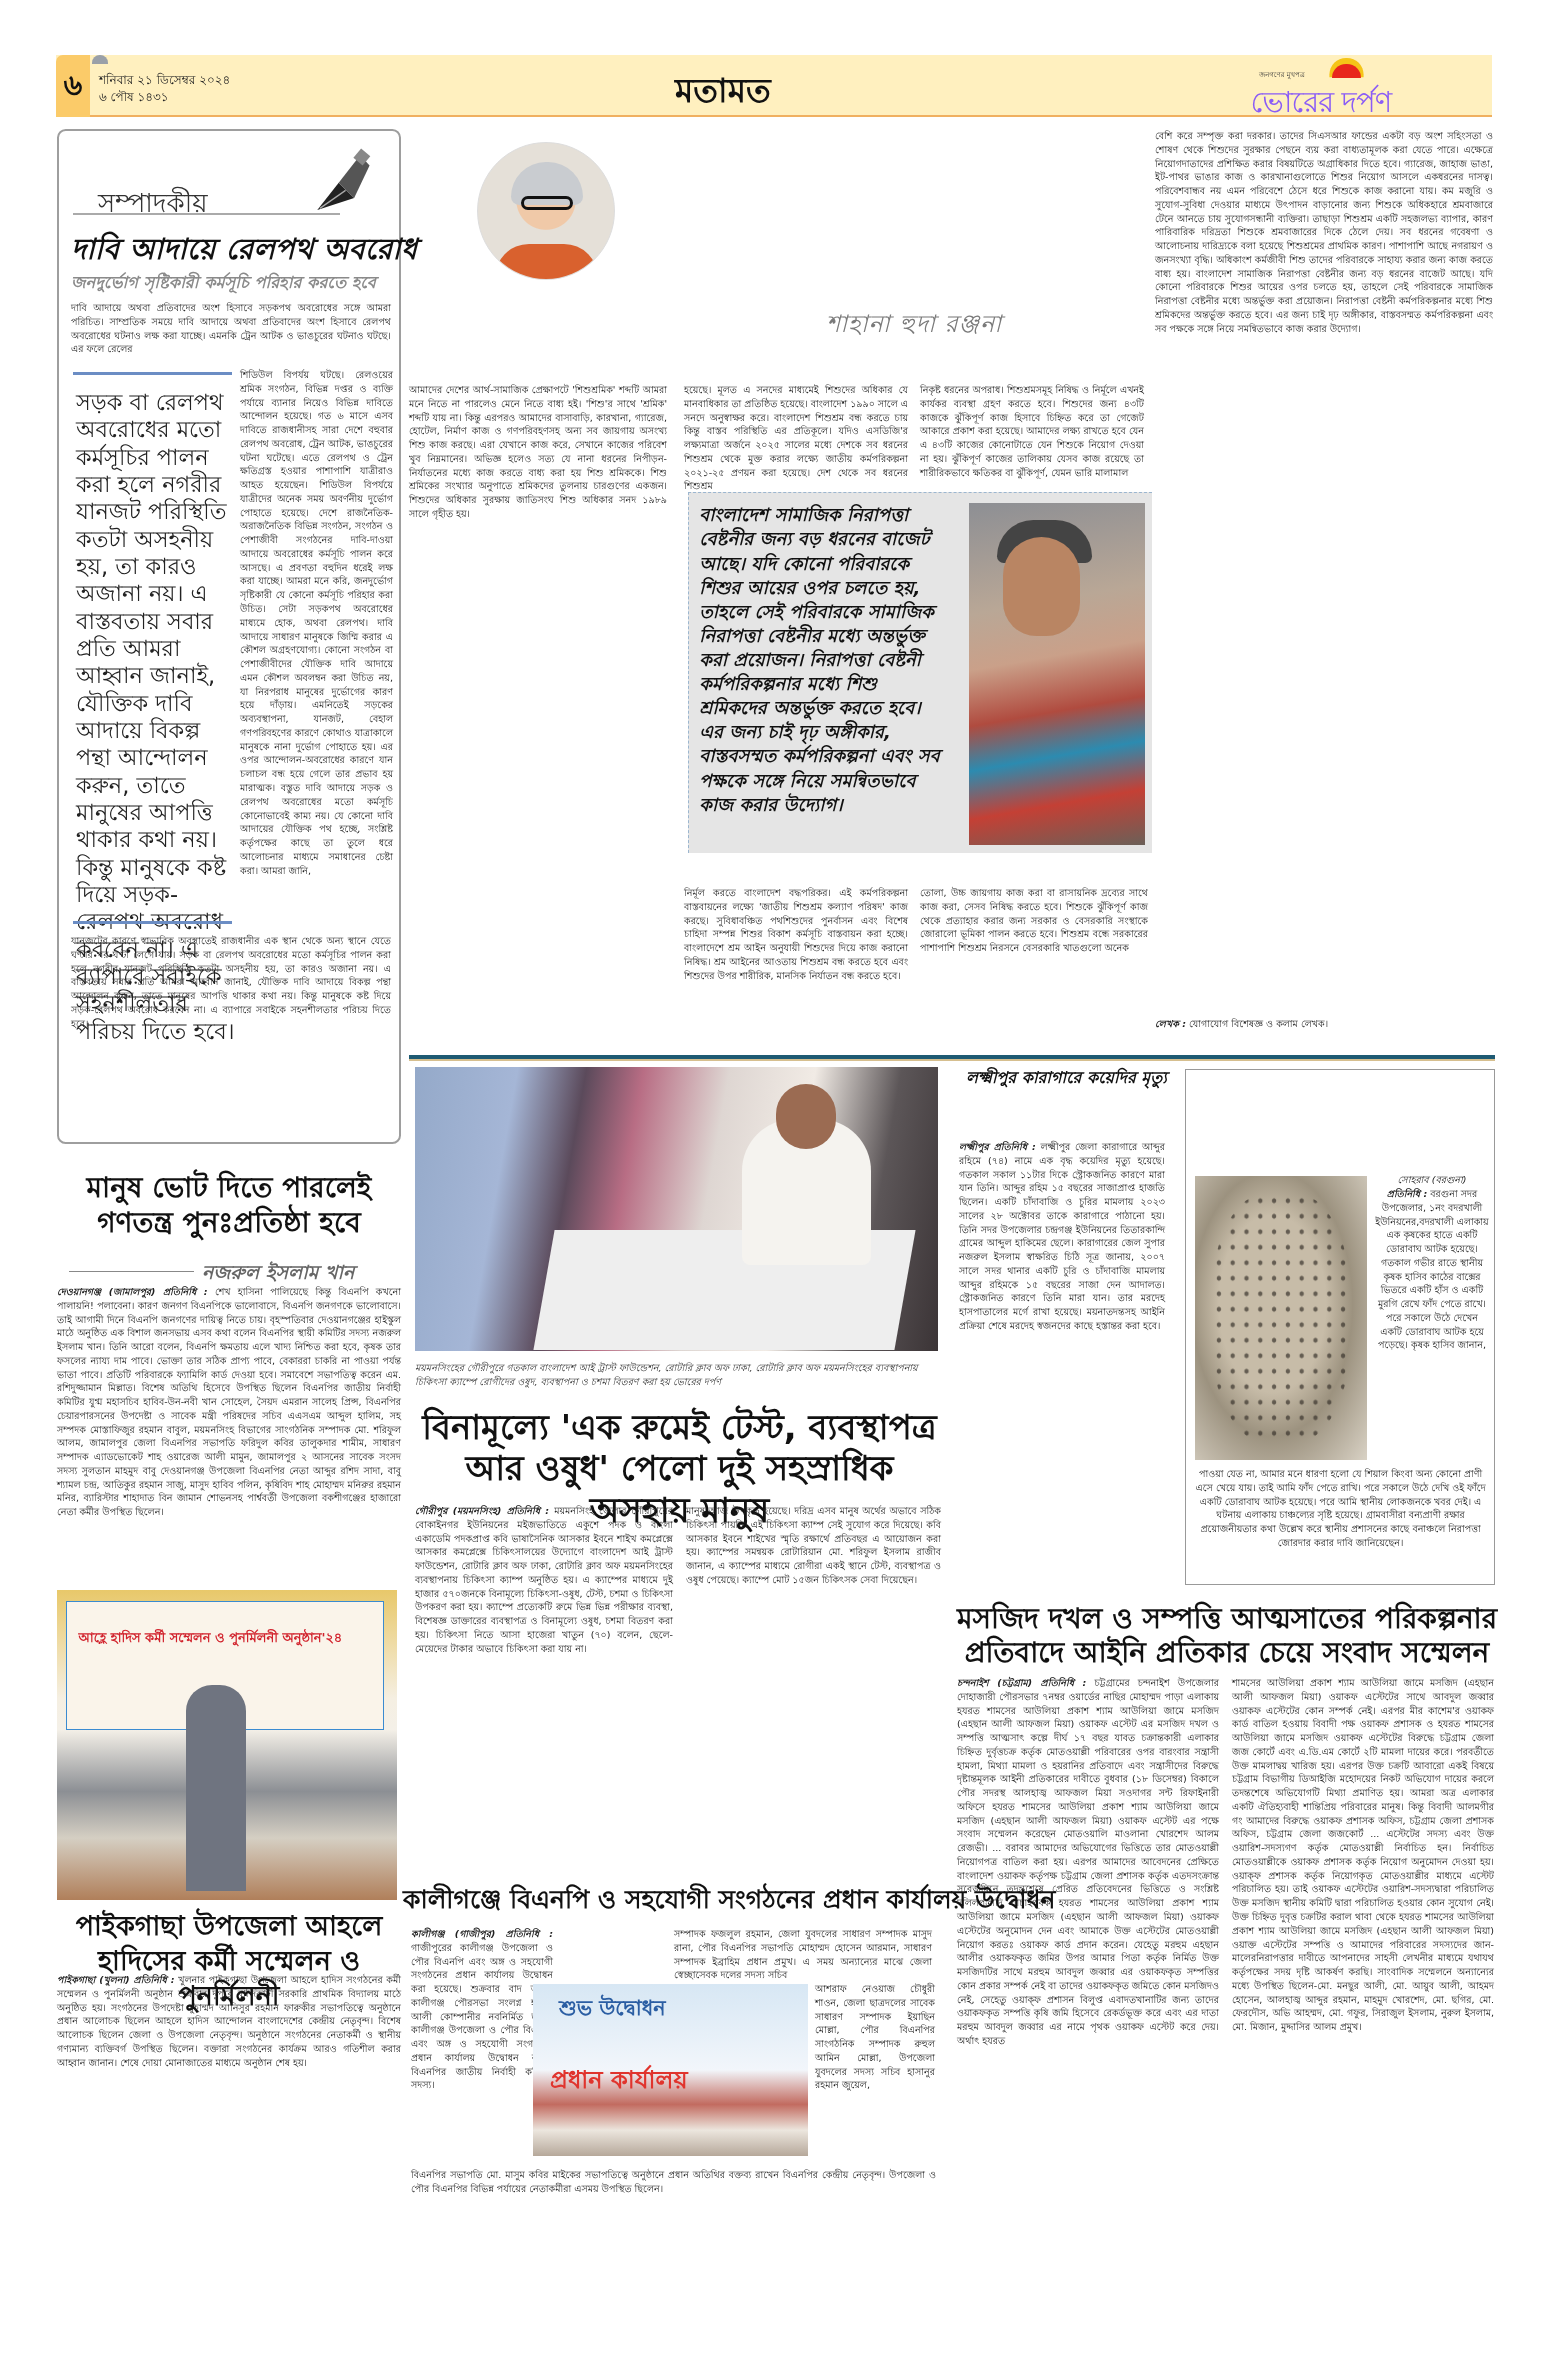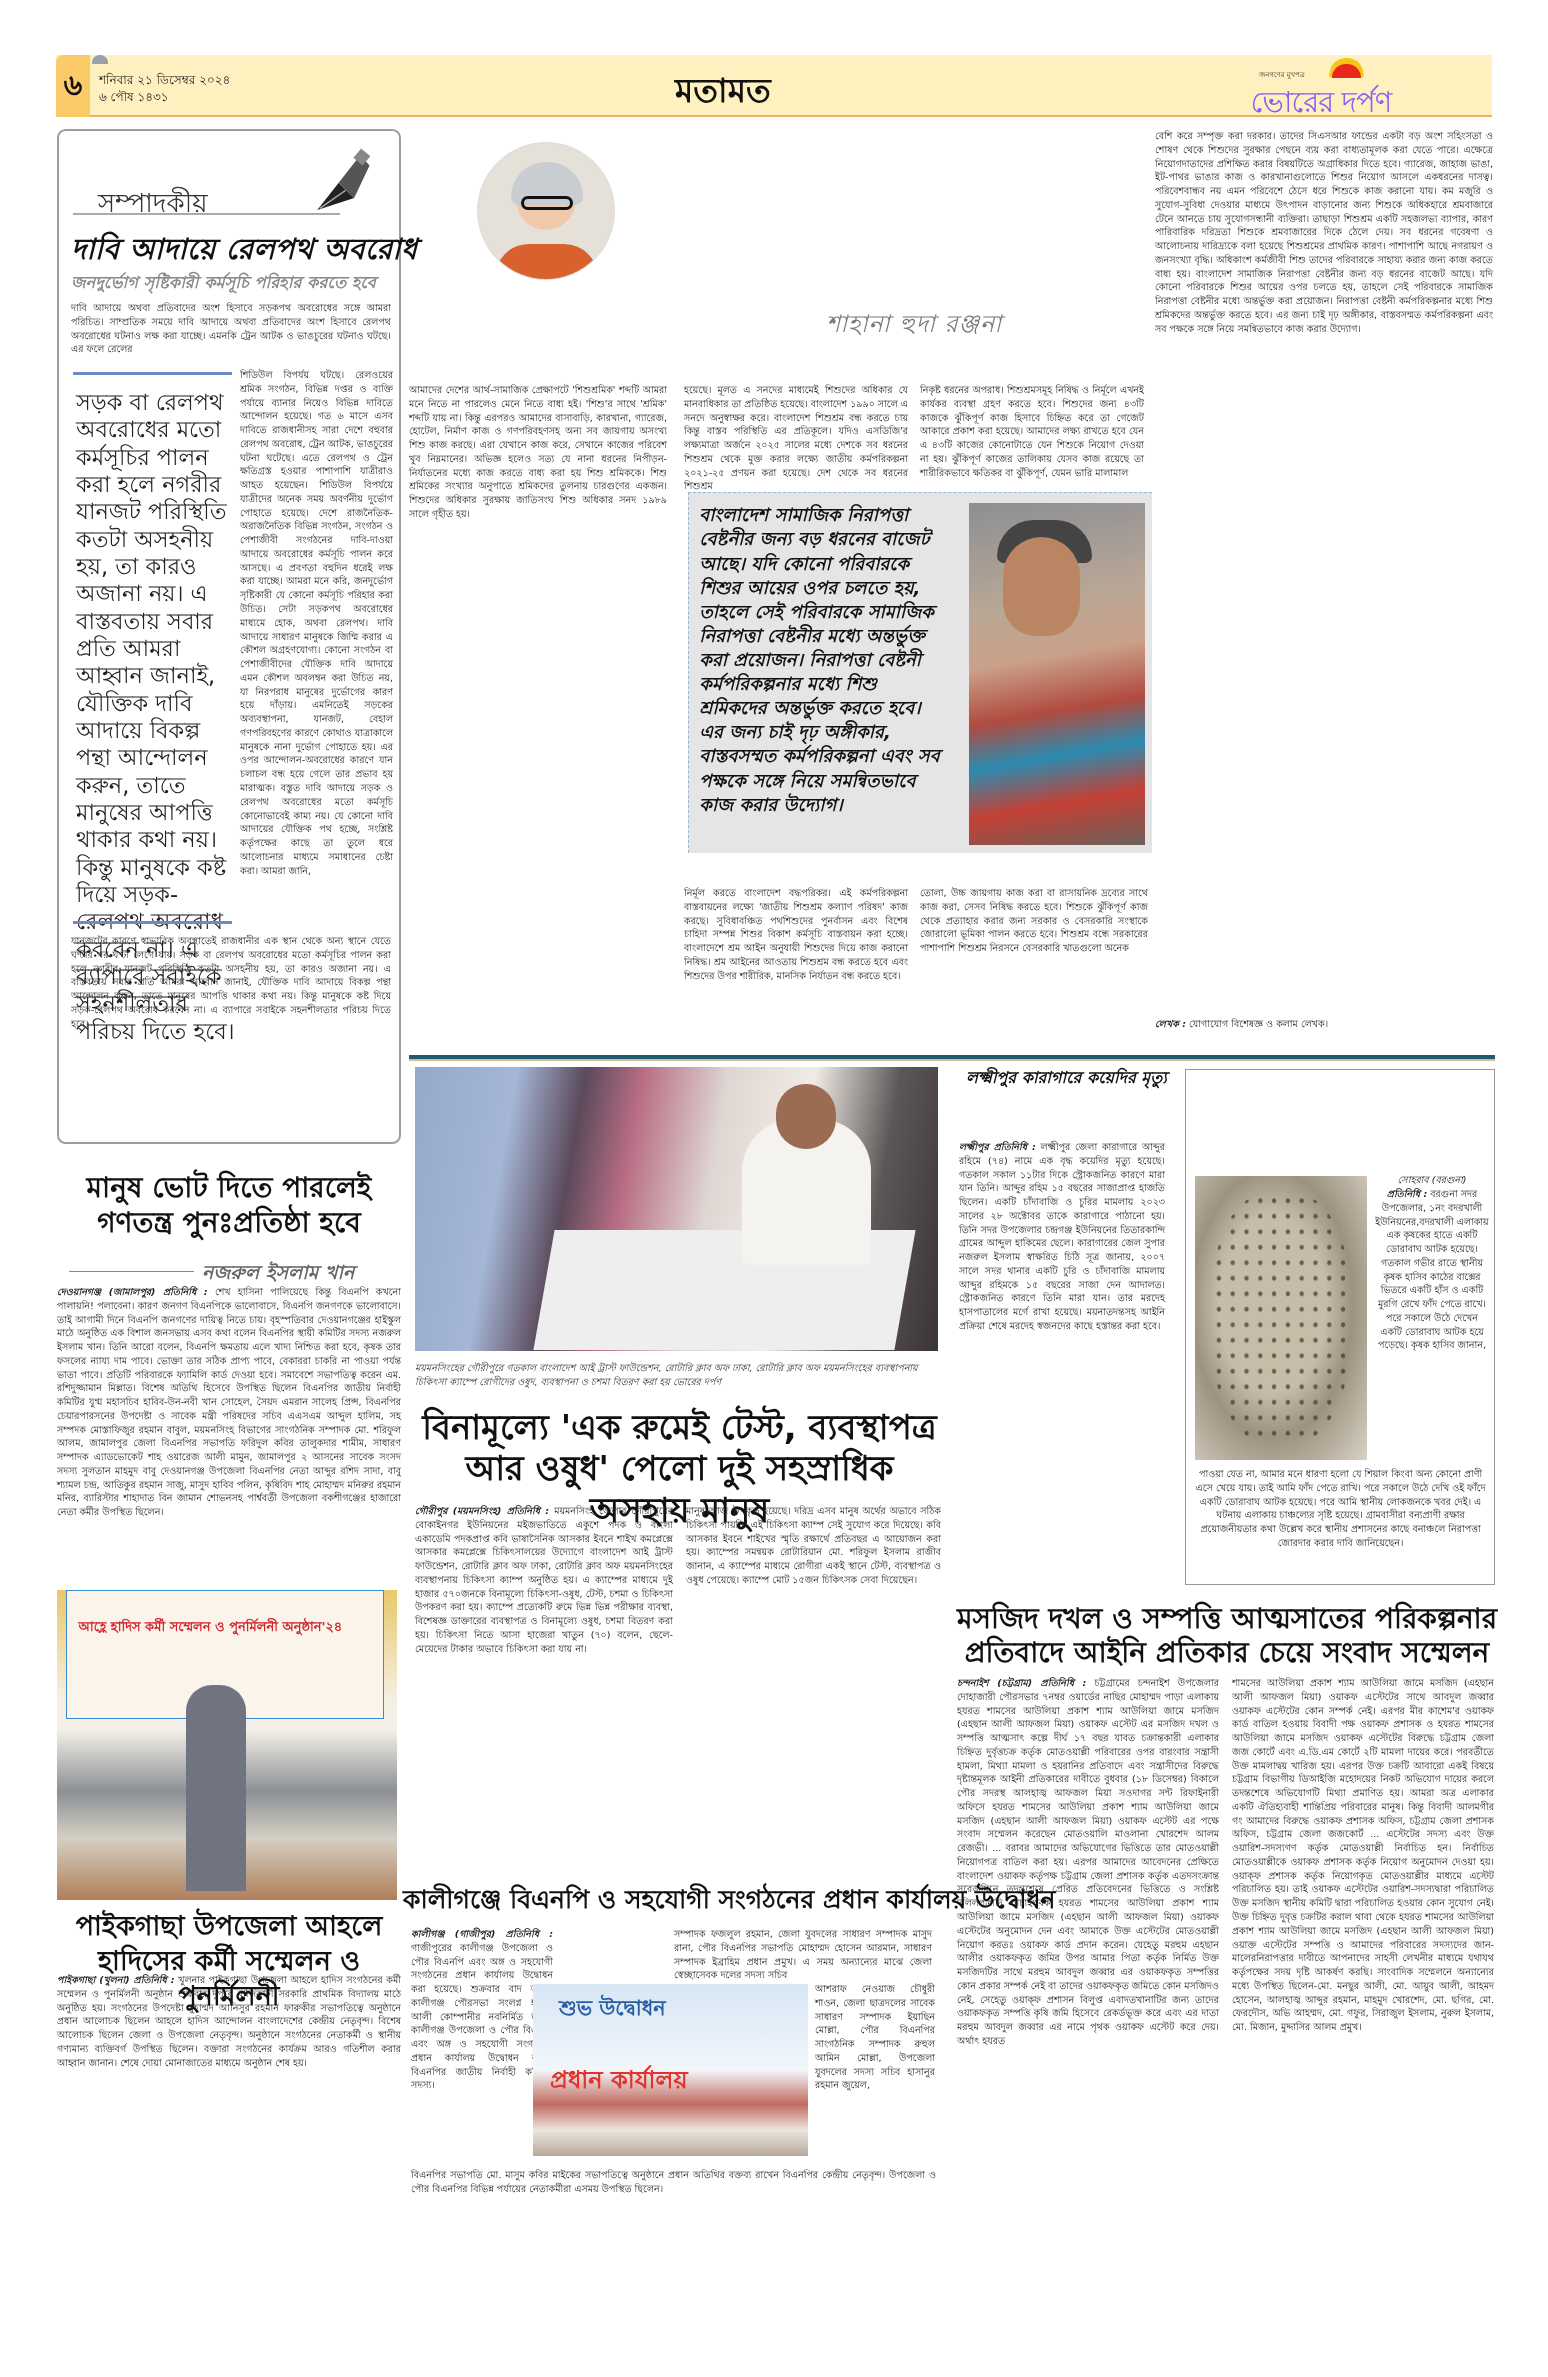--- a/index.html
+++ b/index.html
@@ -88,21 +88,21 @@
   #mosque-col-2 { left: 1232px; top: 1676px; width: 262px; }
 
   
   #nz-headline { left: 57px; top: 1170px; width: 344px; font-size: 28px; line-height: 1.25; font-weight: bold; text-align: center; color: #111; }
   #nz-rule { left: 69px; top: 1271px; width: 125px; height: 0.9px; background: #888; }
   #nz-byline { left: 202px; top: 1258px; font-size: 19px; font-style: italic; font-weight: bold; color: #666; }
   #nz-body { left: 57px; top: 1285px; width: 344px; }
 
   
   #paik-photo { left: 57px; top: 1590px; width: 340px; height: 310px; background: linear-gradient(180deg, #e8c86a 0%, #f5efe2 35%, #f4f0e8 45%, #8c8f94 65%, #d5cfc3 80%, #b07f5a 100%); }
-  #paik-photo .banner { position: absolute; left: 8.6px; top: 0; width: 318px; height: 129px; background: #faf4ea; border: 1.7px solid #3a8bd1; text-align: right; }
+  #paik-photo .banner { position: absolute; left: 8.6px; top: 11px; width: 318px; height: 129px; background: #faf4ea; border: 1.7px solid #3a8bd1; text-align: right; }
   #paik-photo .banner-title { position: absolute; left: 12px; top: 26px; font-size: 13px; font-weight: bold; color: #d1222c; white-space: nowrap; }
   #paik-photo .speaker { position: absolute; left: 129px; top: 95px; width: 60px; height: 206px; background: #6f7480; border-radius: 26px 26px 0 0; }
   #paik-headline { left: 57px; top: 1908px; width: 344px; font-size: 27px; line-height: 1.3; font-weight: bold; text-align: center; color: #111; }
   #paik-body { left: 57px; top: 1973px; width: 344px; }
 
   
   #kali-headline { left: 403px; top: 1880px; width: 550px; font-size: 25px; font-weight: bold; text-align: center; color: #111; white-space: nowrap; }
   #kali-col-1 { left: 411px; top: 1927px; width: 142px; }
   #kali-col-2 { left: 674px; top: 1927px; width: 258px; }
   #kali-photo { left: 533px; top: 1984px; width: 275px; height: 172px; background: linear-gradient(180deg, #d7e7f4 0%, #f2f6fb 50%, #c26b60 70%, #ece6de 85%, #b6a89a 100%); }

